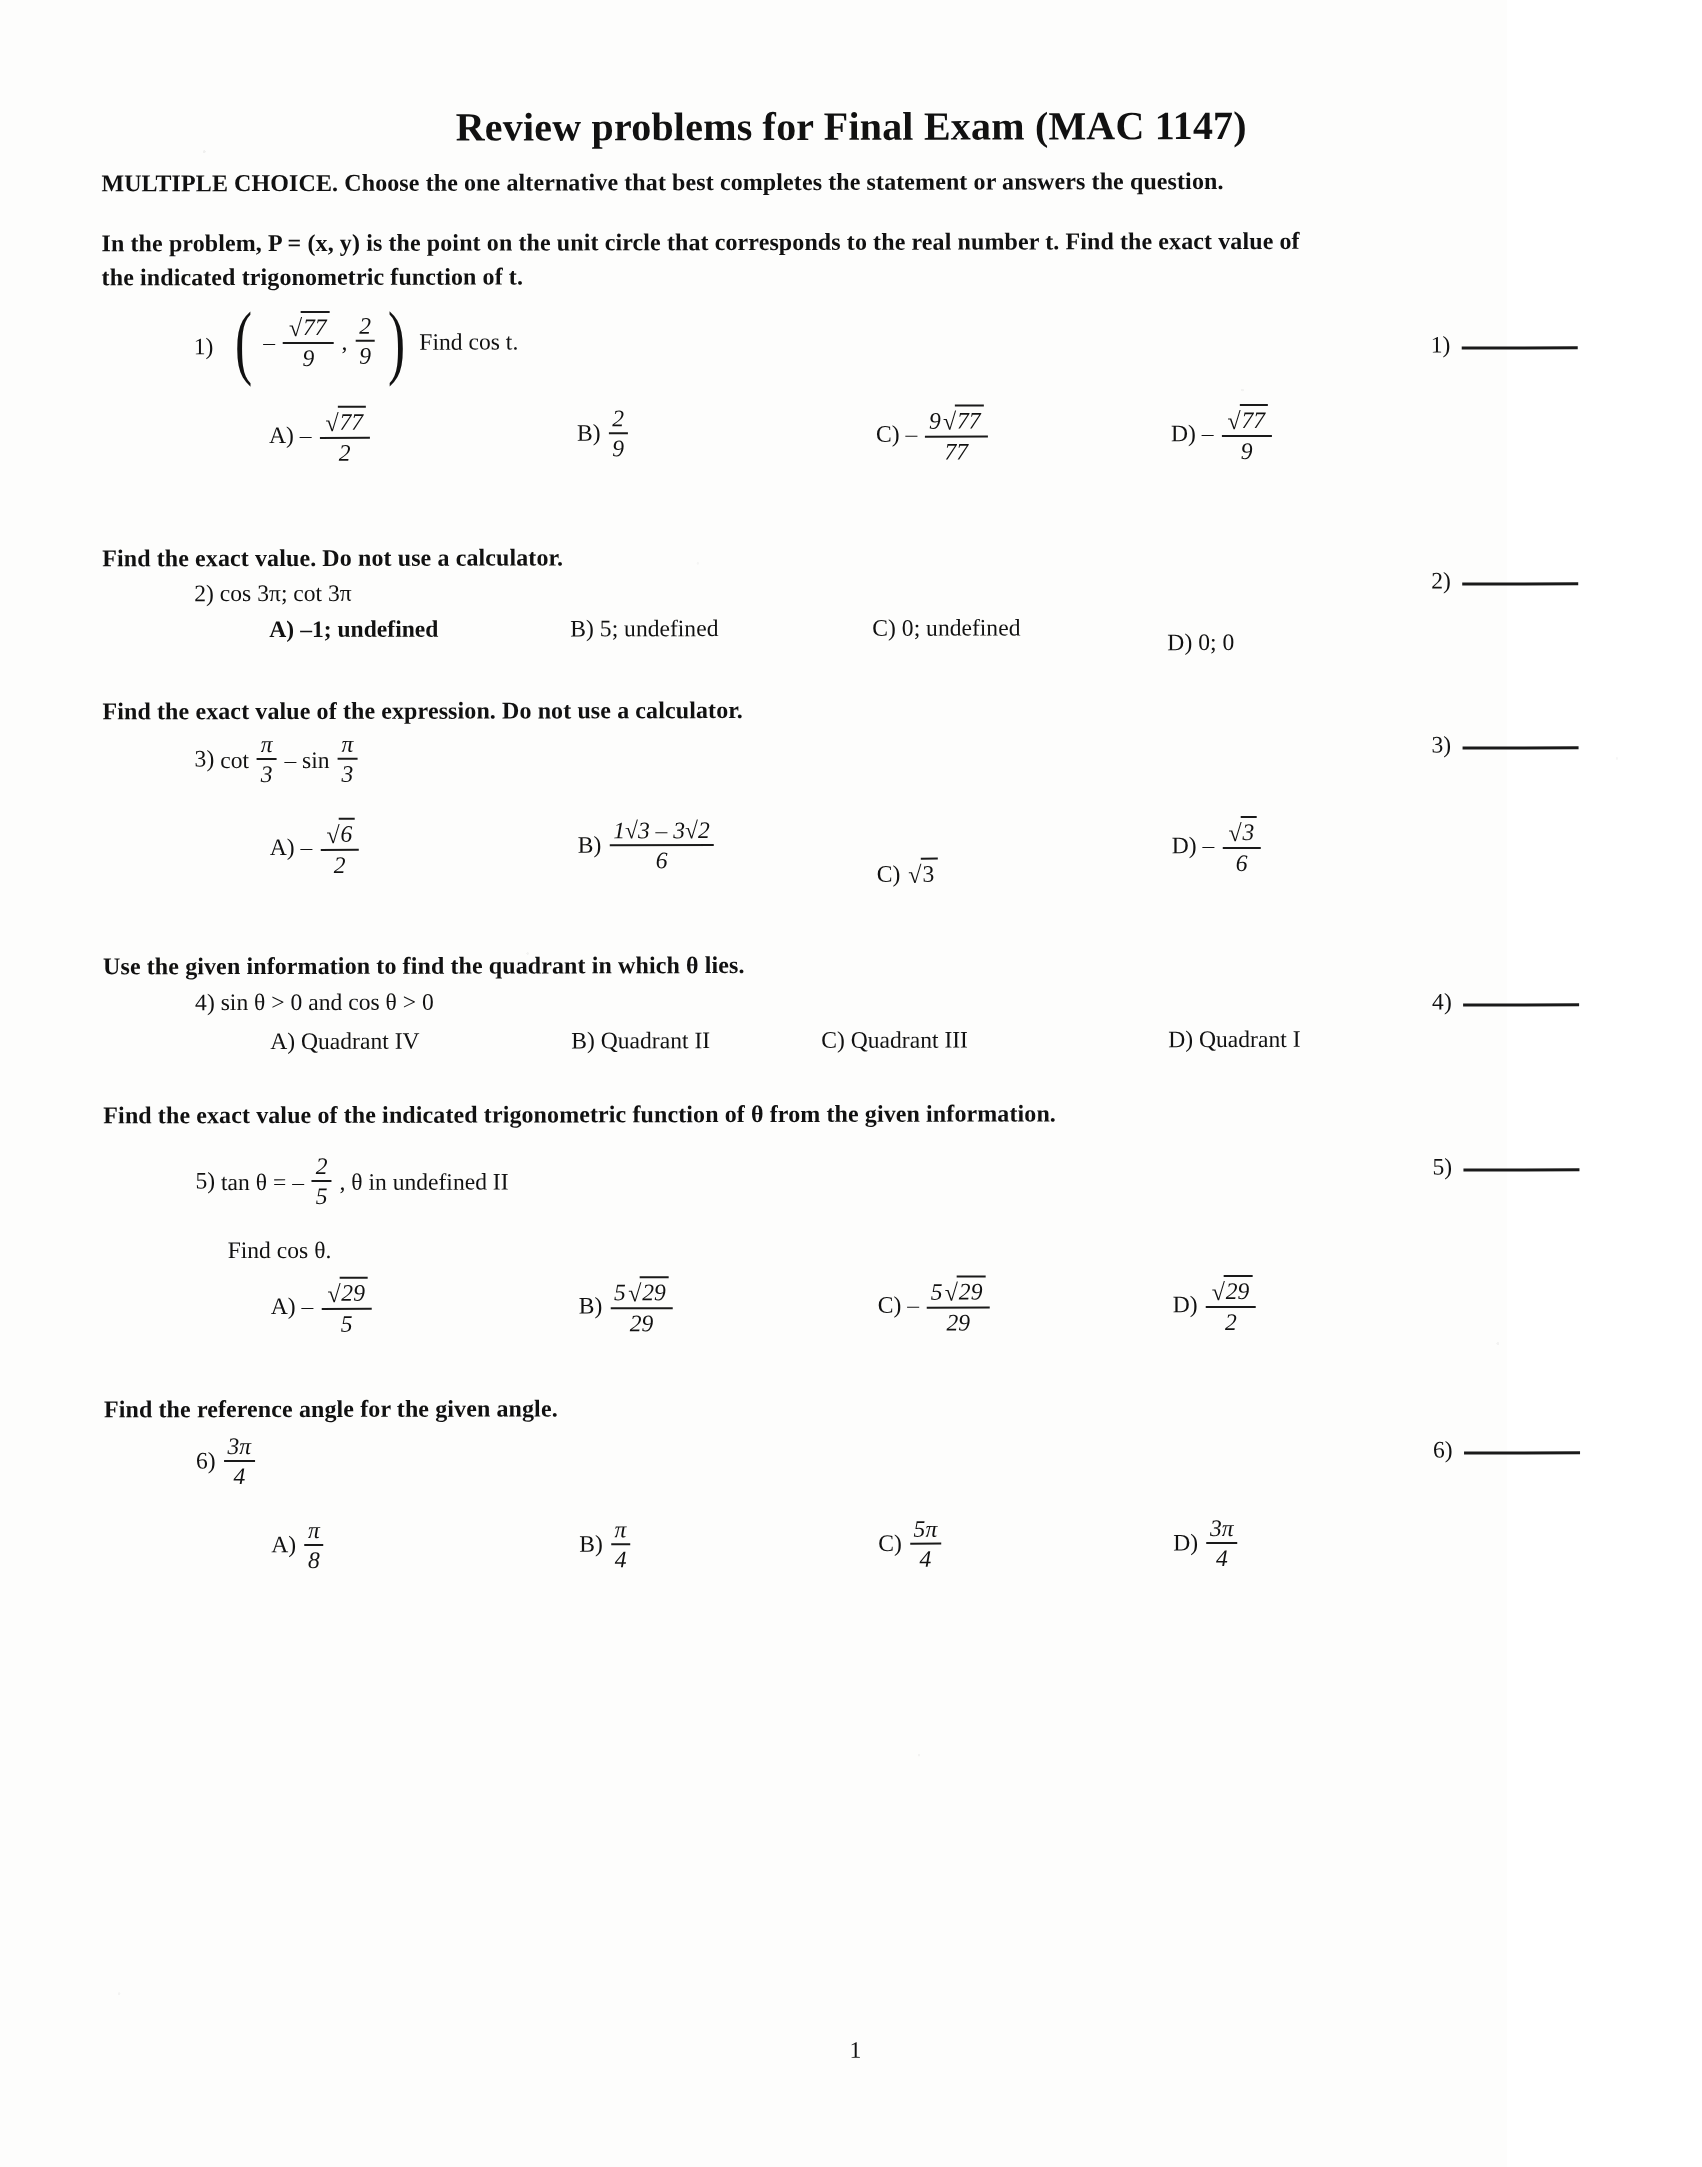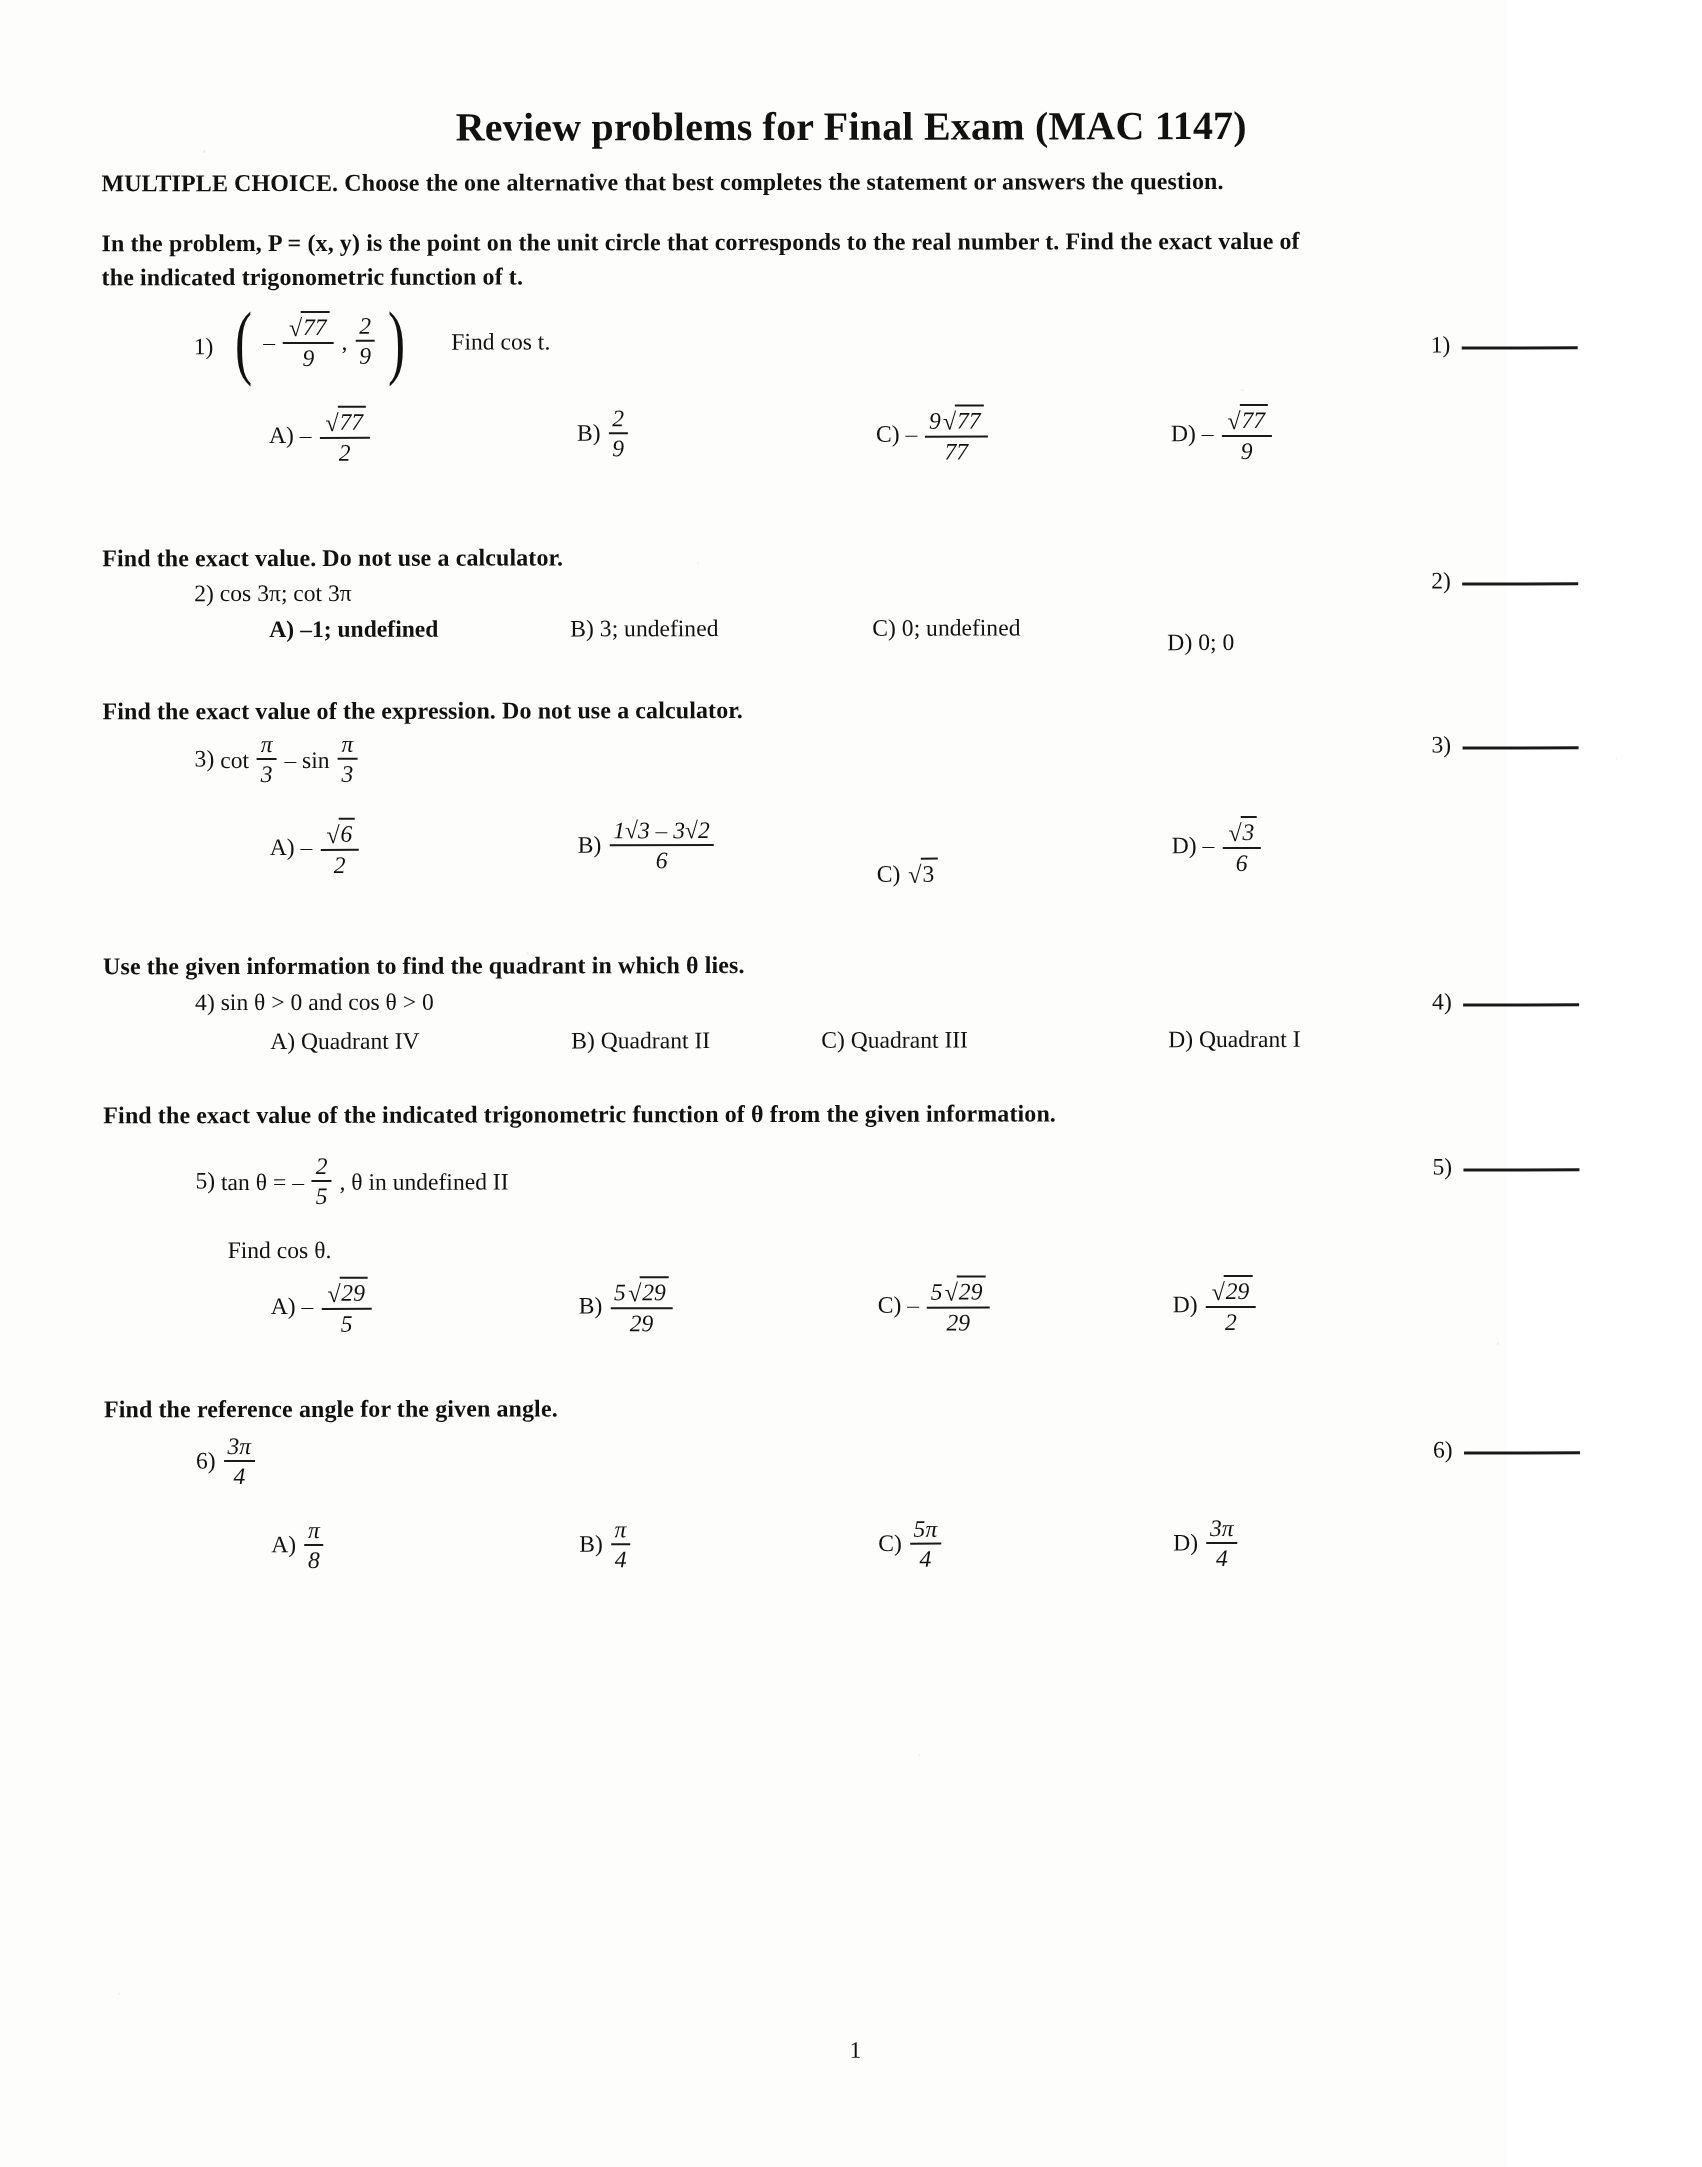--- a/index.html
+++ b/index.html
@@ -190,21 +190,21 @@
         <span class="sqrt"><span class="radsym">√</span><span class="radicand">77</span></span>
       </span>
       <span class="den">9</span>
     </span>
     <span class="inline-mid">,</span>
     <span class="frac">
       <span class="num">2</span>
       <span class="den">9</span>
     </span>
     <span class="bigparen">)</span>
-    <span class="inline-mid" style="margin-left:35px;">Find cos t.</span>
+    <span class="inline-mid" style="margin-left:3px;">Find cos t.</span>
   </div>
 
   <div class="opt" style="left:268px; top:406px;">
     <span>A)</span>
     <span>–</span>
     <span class="frac">
       <span class="num"><span class="sqrt"><span class="radsym">√</span><span class="radicand">77</span></span></span>
       <span class="den">2</span>
     </span>
   </div>
@@ -241,21 +241,21 @@
   <div class="qtext" style="left:193px; top:579px;">
     <span>2)</span>
     <span>cos 3π; cot 3π</span>
   </div>
   <div class="opt" style="left:268px; top:615px;font-weight:bold;">
     <span>A)</span>
     <span>–1; undefined</span>
   </div>
   <div class="opt" style="left:569px; top:615px;">
     <span>B)</span>
-    <span>3; undefined</span>
+    <span>5; undefined</span>
   </div>
   <div class="opt" style="left:871px; top:615px;">
     <span>C)</span>
     <span>0; undefined</span>
   </div>
   <div class="opt" style="left:1166px; top:630px;">
     <span>D)</span>
     <span>0; 0</span>
   </div>
   <div class="blank-row" style="left:1430px; top:569px;">

